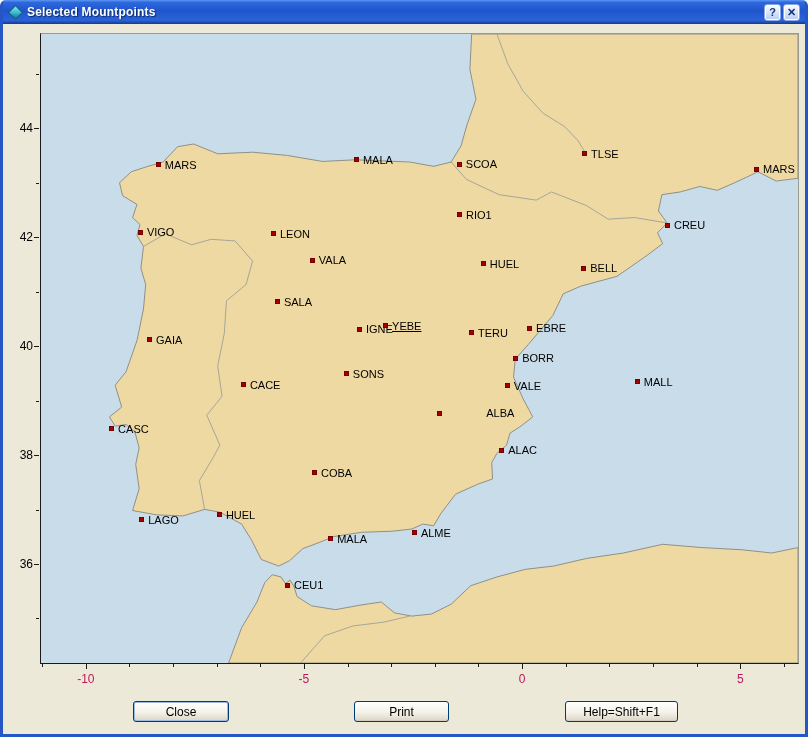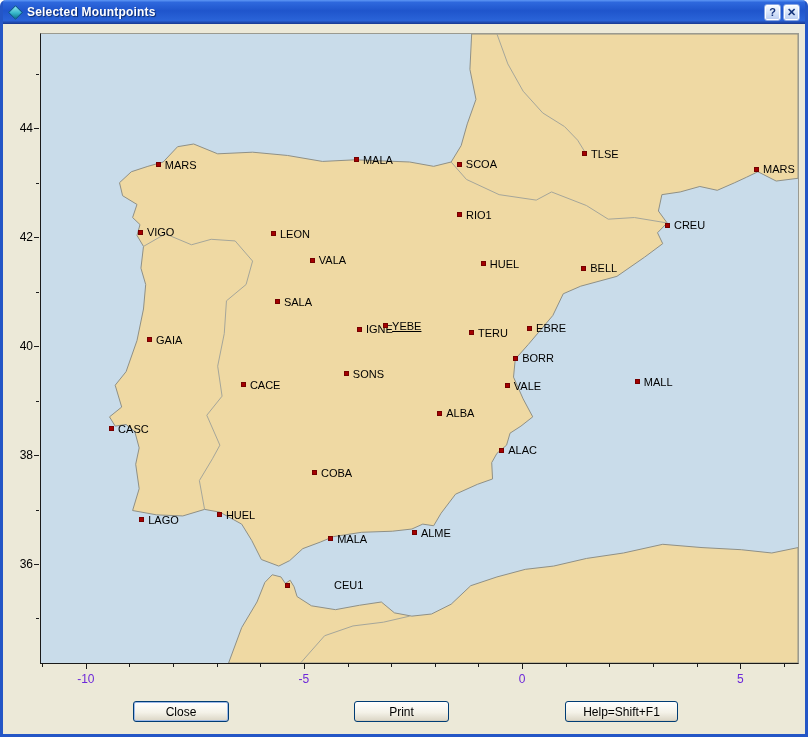--- a/index.html
+++ b/index.html
@@ -31,21 +31,21 @@
   #stations{position:absolute;left:0;top:0;right:0;bottom:0;}
 
   .station{position:absolute;display:flex;align-items:center;transform:translate(-3px,-50%);}
   .station .m{width:5px;height:5px;flex:0 0 auto;background:var(--marker,#a40000);
     box-shadow:inset 0 0 0 1px rgba(60,0,0,.45);margin-right:4px;}
   .station .l{font-size:11px;color:#000;white-space:nowrap;}
 
   .xtick,.ytick{position:absolute;background:#1a1a1a;}
   .xtick{width:1px;}
   .ytick{height:1px;}
-  .xlabel{position:absolute;font-size:12px;color:#6d28d9;transform:translateX(-50%);white-space:nowrap;}
+  .xlabel{position:absolute;font-size:12px;color:#be185d;transform:translateX(-50%);white-space:nowrap;}
   .ylabel{position:absolute;font-size:12px;color:#000;width:27px;text-align:right;transform:translateY(-50%);}
 
   
   .btn{position:absolute;top:677px;height:21px;font-family:"Liberation Sans",sans-serif;
     font-size:12px;color:#000;border:1px solid #003c74;border-radius:3px;cursor:default;
     background:linear-gradient(180deg,#ffffff 0%,#f4f2e8 55%,#dfdacb 92%,#cfc8b6 100%);}
   #btn-close{left:130px;width:96px;box-shadow:inset 0 0 0 1px #9db9e8;}
   #btn-print{left:351px;width:95px;}
   #btn-help{left:562px;width:113px;}
 </style>
@@ -115,21 +115,21 @@
             <span class="l">CACE</span>
           </div>
           <div class="station" style="left: 36.196%; top: 69.7835%;">
             <span class="m"></span>
             <span class="l">COBA</span>
           </div>
           <div class="station" style="left: 38.3285%; top: 80.2597%;">
             <span class="m"></span>
             <span class="l">MALA</span>
           </div>
-          <div class="station" style="left: 32.6225%; top: 87.619%; gap: 40px;">
+          <div class="station" style="left: 32.6225%; top: 87.619%;">
             <span class="m"></span>
             <span class="l">CEU1</span>
           </div>
           <div class="station" style="left: 41.7291%; top: 20%;">
             <span class="m"></span>
             <span class="l">MALA</span>
           </div>
           <div class="station" style="left: 49.7983%; top: 28.7446%; padding-left: 42px;">
             <span class="m"></span>
             <span class="l">RIO1</span>
@@ -139,21 +139,21 @@
             <span class="l">IGNE</span>
           </div>
           <div class="station" style="left: 45.5908%; top: 46.4069%; text-decoration: underline;">
             <span class="m"></span>
             <span class="l">YEBE</span>
           </div>
           <div class="station" style="left: 40.4035%; top: 54.026%;">
             <span class="m"></span>
             <span class="l">SONS</span>
           </div>
-          <div class="station" style="left: 52.7378%; top: 60.2597%;">
+          <div class="station" style="left: 52.7378%; top: 60.2597%; gap: 40px;">
             <span class="m"></span>
             <span class="l">ALBA</span>
           </div>
           <div class="station" style="left: 49.3948%; top: 79.3074%;">
             <span class="m"></span>
             <span class="l">ALME</span>
           </div>
           <div class="station" style="left: 55.3314%; top: 20.6926%;">
             <span class="m"></span>
             <span class="l">SCOA</span>

